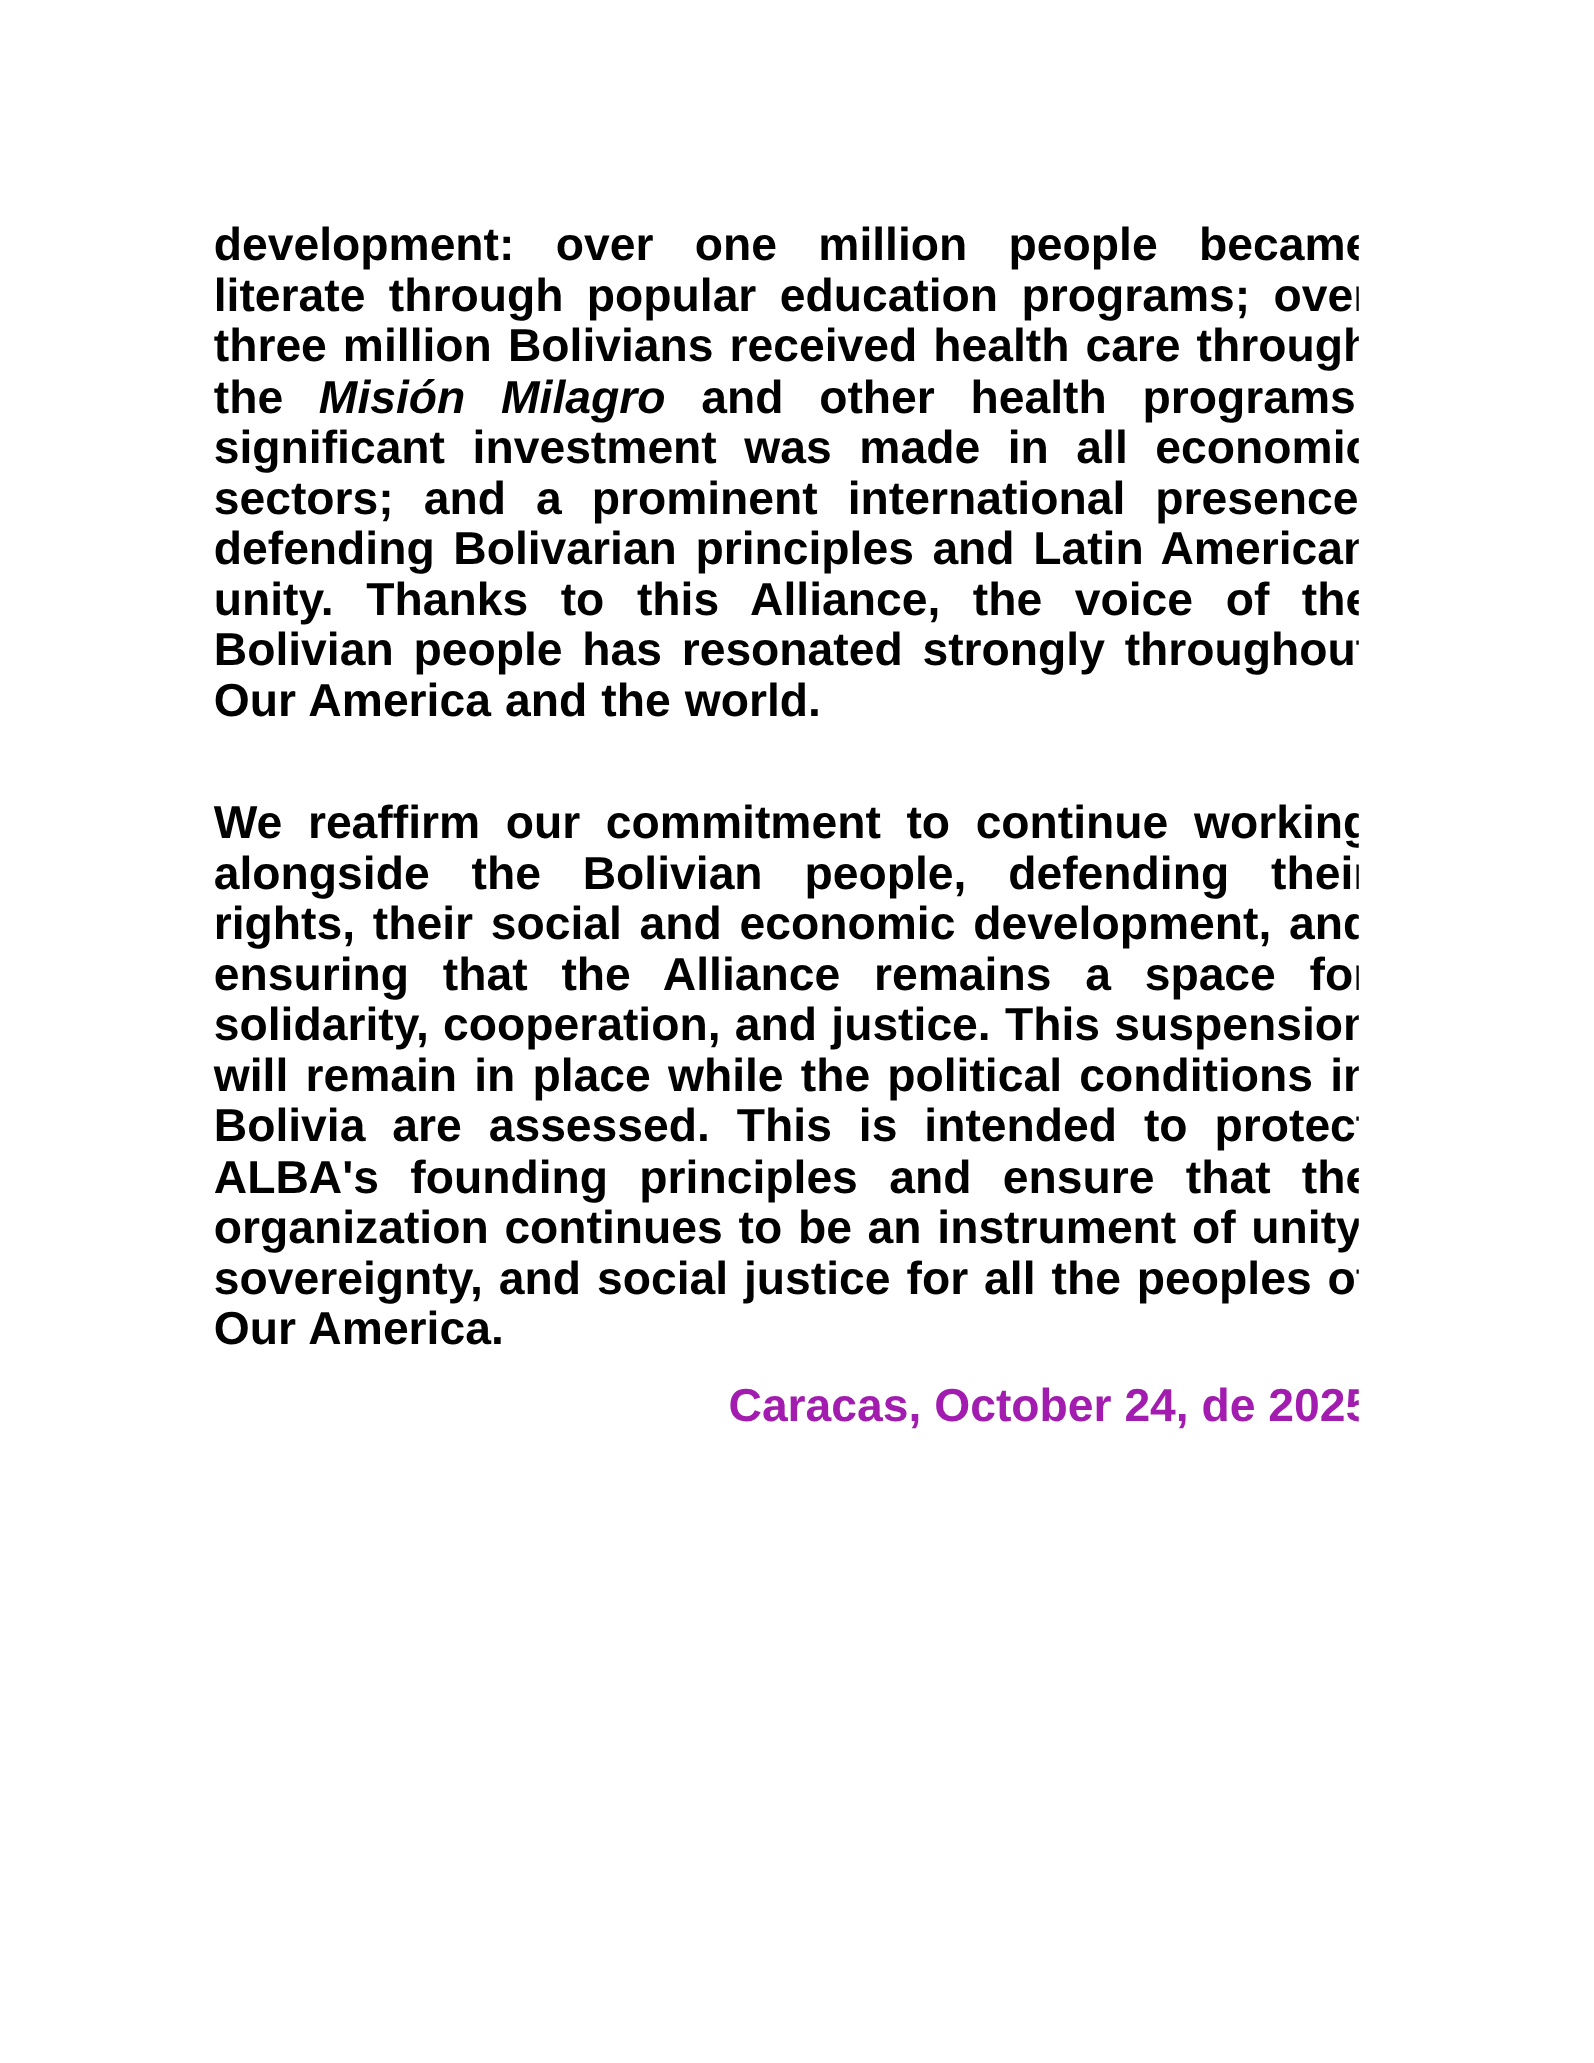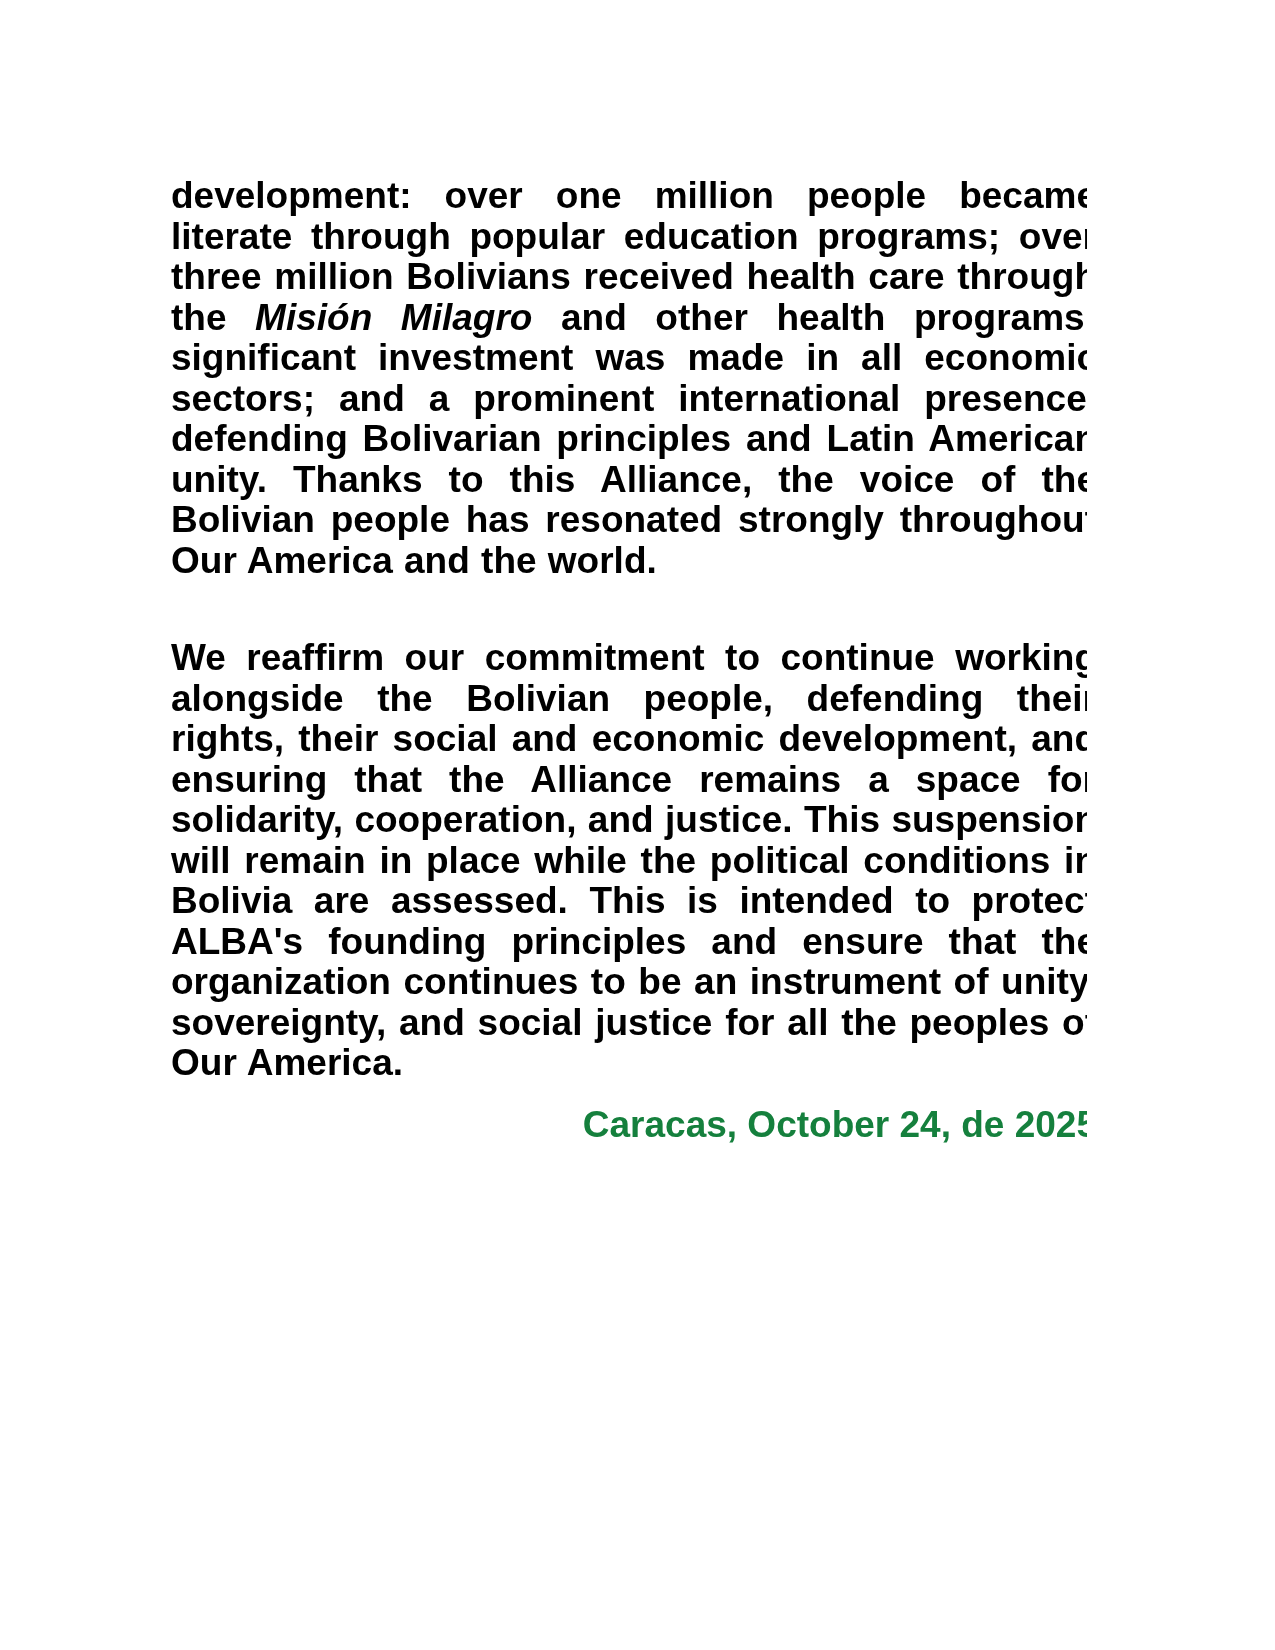--- a/index.html
+++ b/index.html
@@ -35,21 +35,21 @@
     margin-bottom: 21px;
   }
   .seg-italic {
     font-style: italic;
   }
   .dateline {
     font-family: "Liberation Sans", sans-serif;
     font-weight: bold;
     font-size: 37px;
     line-height: 40.5px;
-    color: #15803d;
+    color: #a21caf;
     text-align: right;
     margin: 0;
   }
 </style>
 </head>
 <body>
 
 <div class="page">
   <div class="content">
 

